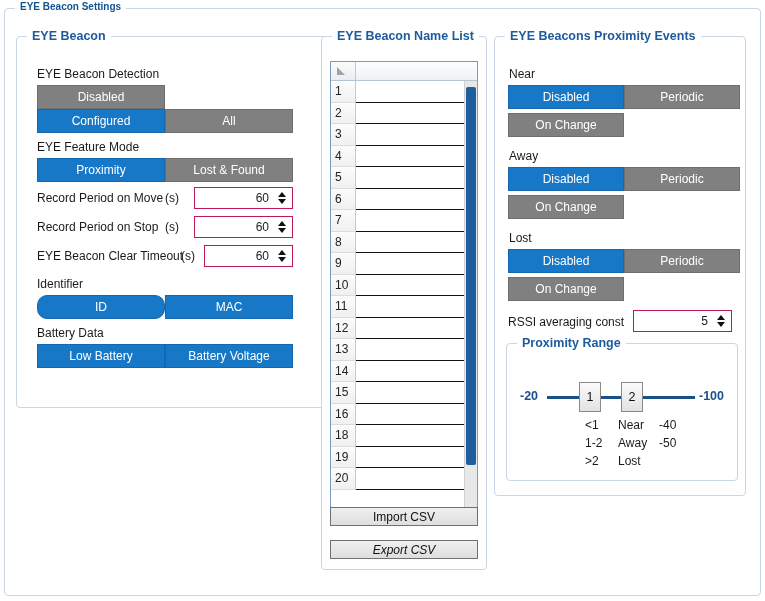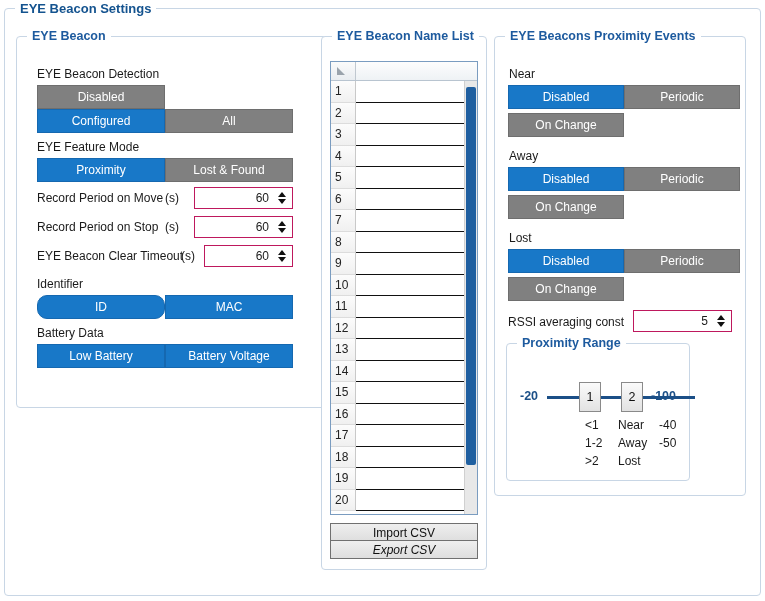--- a/index.html
+++ b/index.html
@@ -32,37 +32,37 @@
     font-weight: bold;
     font-size: 12.5px;
     color: #1d5a9e;
     white-space: nowrap;
   }
 
   #outer-panel {
     left: 4px; top: 8px;
     width: 757px; height: 588px;
   }
-  #outer-panel > .gb-title { color: #14538f; font-size: 13px; }
+  #outer-panel > .gb-title { color: #14538f; font-size: 10px; }
 
   #beacon-panel {
     left: 16px; top: 36px;
     width: 312px; height: 372px;
   }
   #namelist-panel {
     left: 321px; top: 36px;
     width: 166px; height: 534px;
   }
   #proximity-events-panel {
     left: 494px; top: 36px;
     width: 252px; height: 460px;
   }
   #proximity-range-panel {
     left: 11px; top: 306px;
-    width: 184px; height: 138px;
+    width: 232px; height: 138px;
   }
   #proximity-range-panel > .gb-title { color: #1d5a9e; }
 
   
   .field-label {
     position: absolute;
     font-size: 12px;
     color: #1a1a1a;
     white-space: nowrap;
     text-align: right;
@@ -413,42 +413,38 @@
         </div>
         <div class="grid-row">
           <div class="rownum">15</div>
           <div class="cell"></div>
         </div>
         <div class="grid-row">
           <div class="rownum">16</div>
           <div class="cell"></div>
         </div>
         <div class="grid-row">
-          <div class="rownum">17</div>
-          <div class="cell"></div>
-        </div>
-        <div class="grid-row">
           <div class="rownum">18</div>
           <div class="cell"></div>
         </div>
         <div class="grid-row">
           <div class="rownum">19</div>
           <div class="cell"></div>
         </div>
         <div class="grid-row">
           <div class="rownum">20</div>
           <div class="cell"></div>
         </div>
       </div>
     <div id="grid-scroll">
       <div class="thumb"></div>
     </div>
   </div>
 
-  <div class="csv-btn" style="top:470px;margin-top:16px;">Import CSV</div>
+  <div class="csv-btn" style="top:470px;">Import CSV</div>
   <div class="csv-btn" style="top:503px;font-style:italic;">Export CSV</div>
 </div>
 
 <div class="groupbox" id="proximity-events-panel">
   <span class="gb-title">EYE Beacons Proximity Events</span>
 
   <span class="field-label" style="left:14px; top:30px;">Near</span>
   <div class="btn on" style="left:13px; top:48px; width:116px;">Disabled</div>
   <div class="btn off" style="left:129px; top:48px; width:116px;">Periodic</div>
   <div class="btn off" style="left:13px; top:76px; width:116px;">On Change</div>

